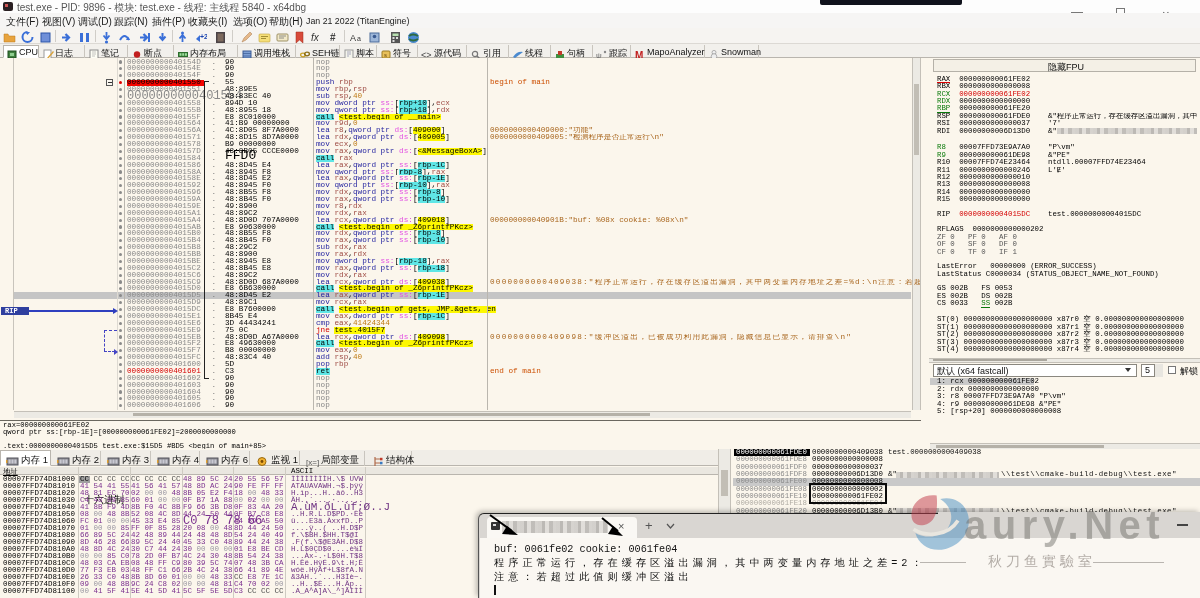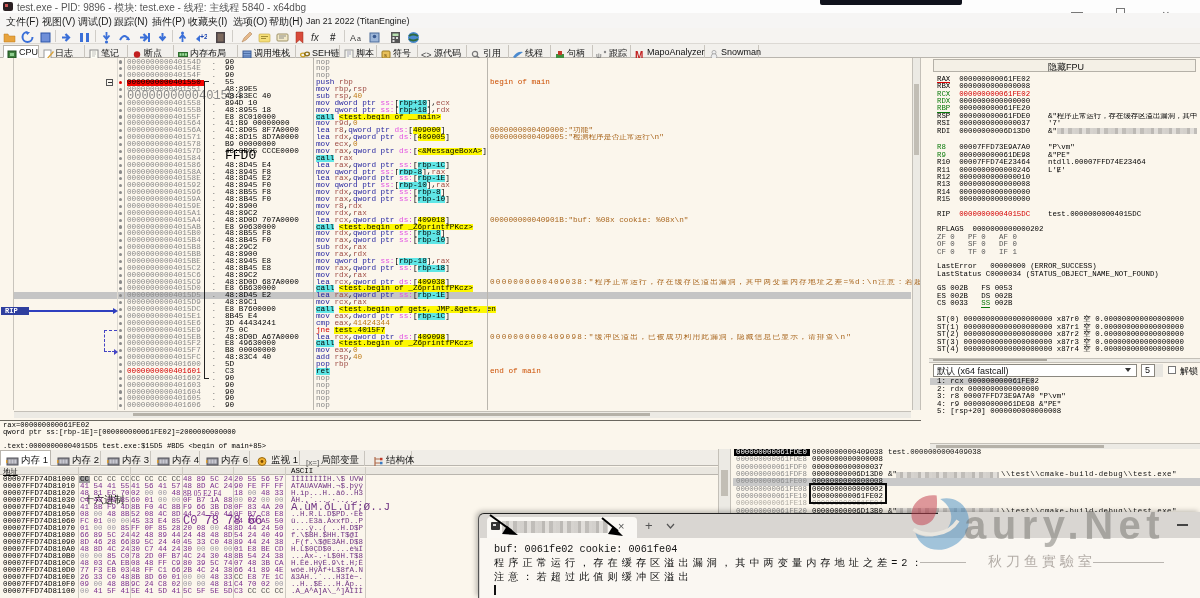--- a/index.html
+++ b/index.html
@@ -664,21 +664,21 @@
 <div class="abs mono" style="left:291px;top:1.0px;font-size:7.5px;line-height:7.0px;color:#6e3282;">ÌÌÌÌÌÌÌÌH.\$ UVW</div>
 <div class="abs mono" style="left:3px;top:8.0px;font-size:7.5px;line-height:7.0px;color:#000;">00007FFD74D81010</div>
 <div class="abs mono" style="left:80px;top:8.0px;font-size:7.5px;line-height:7.0px;"><span style="color:#7a2f8e;">41</span> <span style="color:#7a2f8e;">54</span> <span style="color:#7a2f8e;">41</span> <span style="color:#7a2f8e;">55</span></div>
 <div class="abs mono" style="left:131px;top:8.0px;font-size:7.5px;line-height:7.0px;"><span style="color:#7a2f8e;">41</span> <span style="color:#7a2f8e;">56</span> <span style="color:#7a2f8e;">41</span> <span style="color:#7a2f8e;">57</span></div>
 <div class="abs mono" style="left:183px;top:8.0px;font-size:7.5px;line-height:7.0px;"><span style="color:#7a2f8e;">48</span> <span style="color:#7a2f8e;">8D</span> <span style="color:#7a2f8e;">AC</span> <span style="color:#7a2f8e;">24</span></div>
 <div class="abs mono" style="left:234px;top:8.0px;font-size:7.5px;line-height:7.0px;"><span style="color:#7a2f8e;">90</span> <span style="color:#7a2f8e;">FE</span> <span style="color:#7a2f8e;">FF</span> <span style="color:#7a2f8e;">FF</span></div>
 <div class="abs mono" style="left:291px;top:8.0px;font-size:7.5px;line-height:7.0px;color:#6e3282;">ATAUAVAWH.¬$.þÿÿ</div>
 <div class="abs mono" style="left:3px;top:15.0px;font-size:7.5px;line-height:7.0px;color:#000;">00007FFD74D81020</div>
 <div class="abs mono" style="left:80px;top:15.0px;font-size:7.5px;line-height:7.0px;"><span style="color:#7a2f8e;">48</span> <span style="color:#7a2f8e;">81</span> <span style="color:#7a2f8e;">EC</span> <span style="color:#7a2f8e;">70</span></div>
 <div class="abs mono" style="left:131px;top:15.0px;font-size:7.5px;line-height:7.0px;"><span style="color:#7a2f8e;">02</span> <span style="color:#9a97a2;">00</span> <span style="color:#9a97a2;">00</span> <span style="color:#7a2f8e;">48</span></div>
-<div class="abs mono" style="left:183px;top:15.0px;font-size:7.5px;line-height:7.0px;font-family:Liberation Serif, serif;"><span style="color:#7a2f8e;">8B</span> <span style="color:#7a2f8e;">05</span> <span style="color:#7a2f8e;">E2</span> <span style="color:#7a2f8e;">F4</span></div>
+<div class="abs mono" style="left:183px;top:15.0px;font-size:7.5px;line-height:7.0px;"><span style="color:#7a2f8e;">8B</span> <span style="color:#7a2f8e;">05</span> <span style="color:#7a2f8e;">E2</span> <span style="color:#7a2f8e;">F4</span></div>
 <div class="abs mono" style="left:234px;top:15.0px;font-size:7.5px;line-height:7.0px;"><span style="color:#7a2f8e;">18</span> <span style="color:#9a97a2;">00</span> <span style="color:#7a2f8e;">48</span> <span style="color:#7a2f8e;">33</span></div>
 <div class="abs mono" style="left:291px;top:15.0px;font-size:7.5px;line-height:7.0px;color:#6e3282;">H.ìp...H..âô..H3</div>
 <div class="abs mono" style="left:3px;top:22.0px;font-size:7.5px;line-height:7.0px;color:#000;">00007FFD74D81030</div>
 <div class="abs mono" style="left:80px;top:22.0px;font-size:7.5px;line-height:7.0px;"><span style="color:#7a2f8e;">C4</span> <span style="color:#7a2f8e;">48</span> <span style="color:#7a2f8e;">89</span> <span style="color:#7a2f8e;">85</span></div>
 <div class="abs mono" style="left:131px;top:22.0px;font-size:7.5px;line-height:7.0px;"><span style="color:#7a2f8e;">60</span> <span style="color:#7a2f8e;">01</span> <span style="color:#9a97a2;">00</span> <span style="color:#9a97a2;">00</span></div>
 <div class="abs mono" style="left:183px;top:22.0px;font-size:7.5px;line-height:7.0px;"><span style="color:#7a2f8e;">0F</span> <span style="color:#7a2f8e;">B7</span> <span style="color:#7a2f8e;">1A</span> <span style="color:#7a2f8e;">88</span></div>
 <div class="abs mono" style="left:234px;top:22.0px;font-size:7.5px;line-height:7.0px;"><span style="color:#9a97a2;">00</span> <span style="color:#7a2f8e;">02</span> <span style="color:#9a97a2;">00</span> <span style="color:#9a97a2;">00</span></div>
 <div class="abs mono" style="left:291px;top:22.0px;font-size:7.5px;line-height:7.0px;color:#6e3282;">ÄH..`....·......</div>
 <div class="abs mono" style="left:3px;top:29.0px;font-size:7.5px;line-height:7.0px;color:#000;">00007FFD74D81040</div>
 <div class="abs mono" style="left:80px;top:29.0px;font-size:7.5px;line-height:7.0px;"><span style="color:#7a2f8e;">41</span> <span style="color:#7a2f8e;">8B</span> <span style="color:#7a2f8e;">F9</span> <span style="color:#7a2f8e;">4D</span></div>

